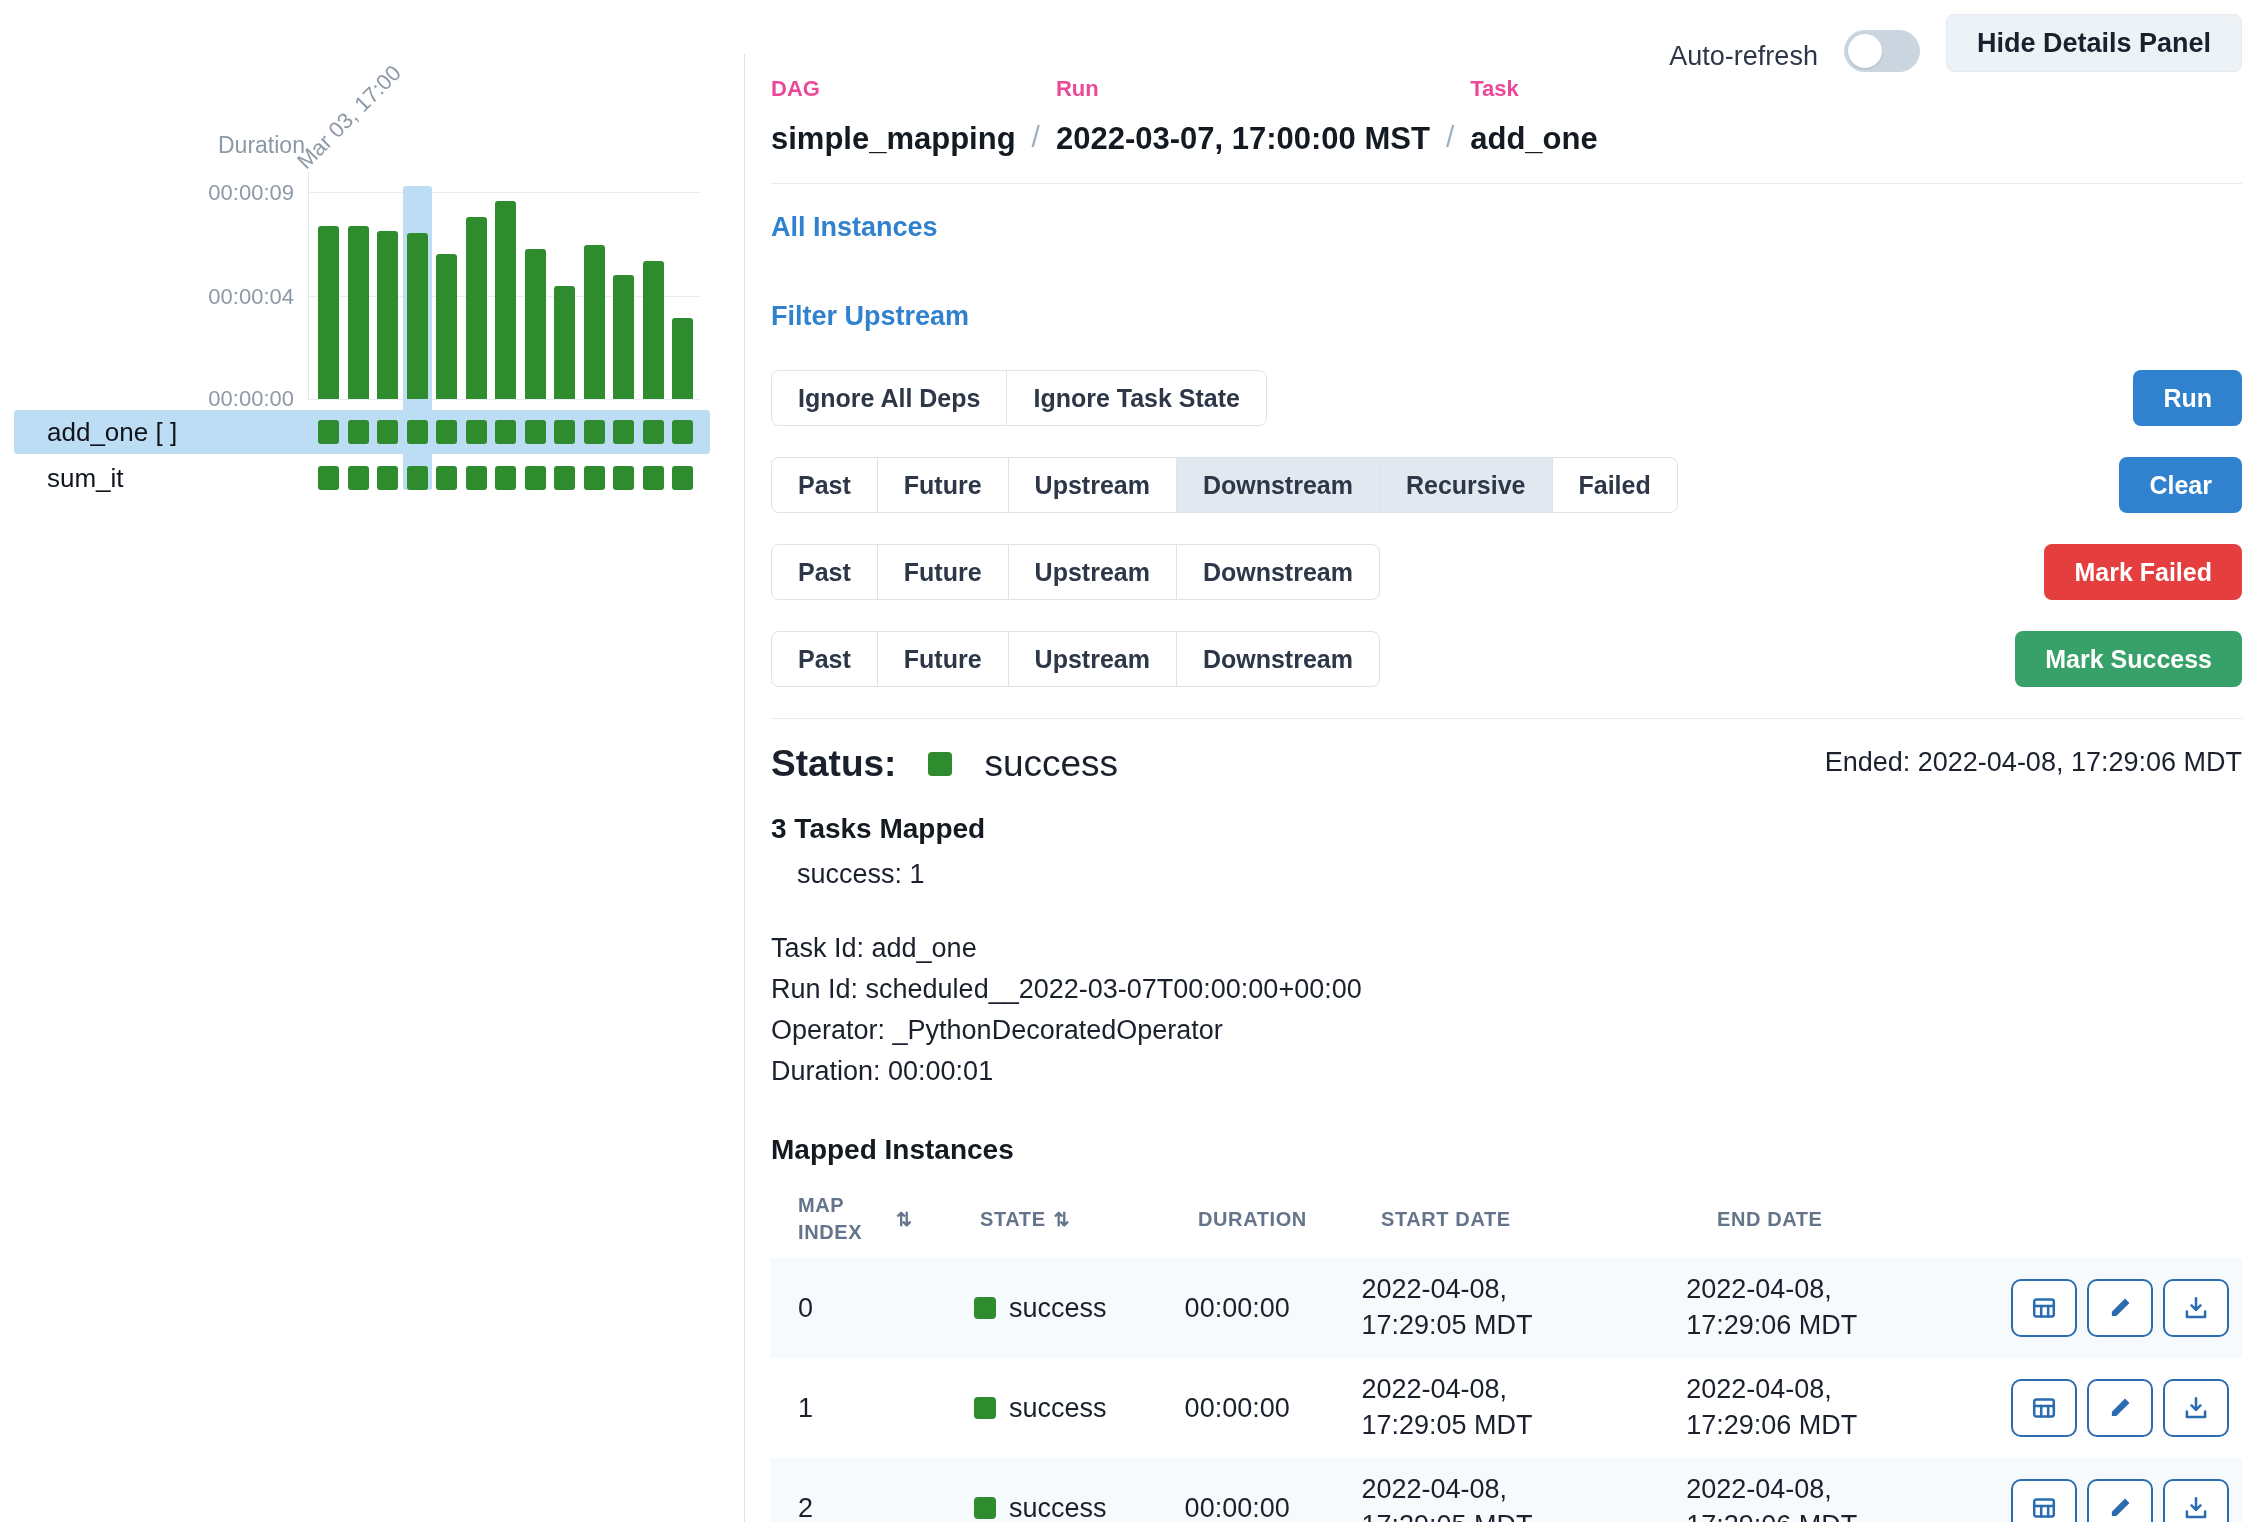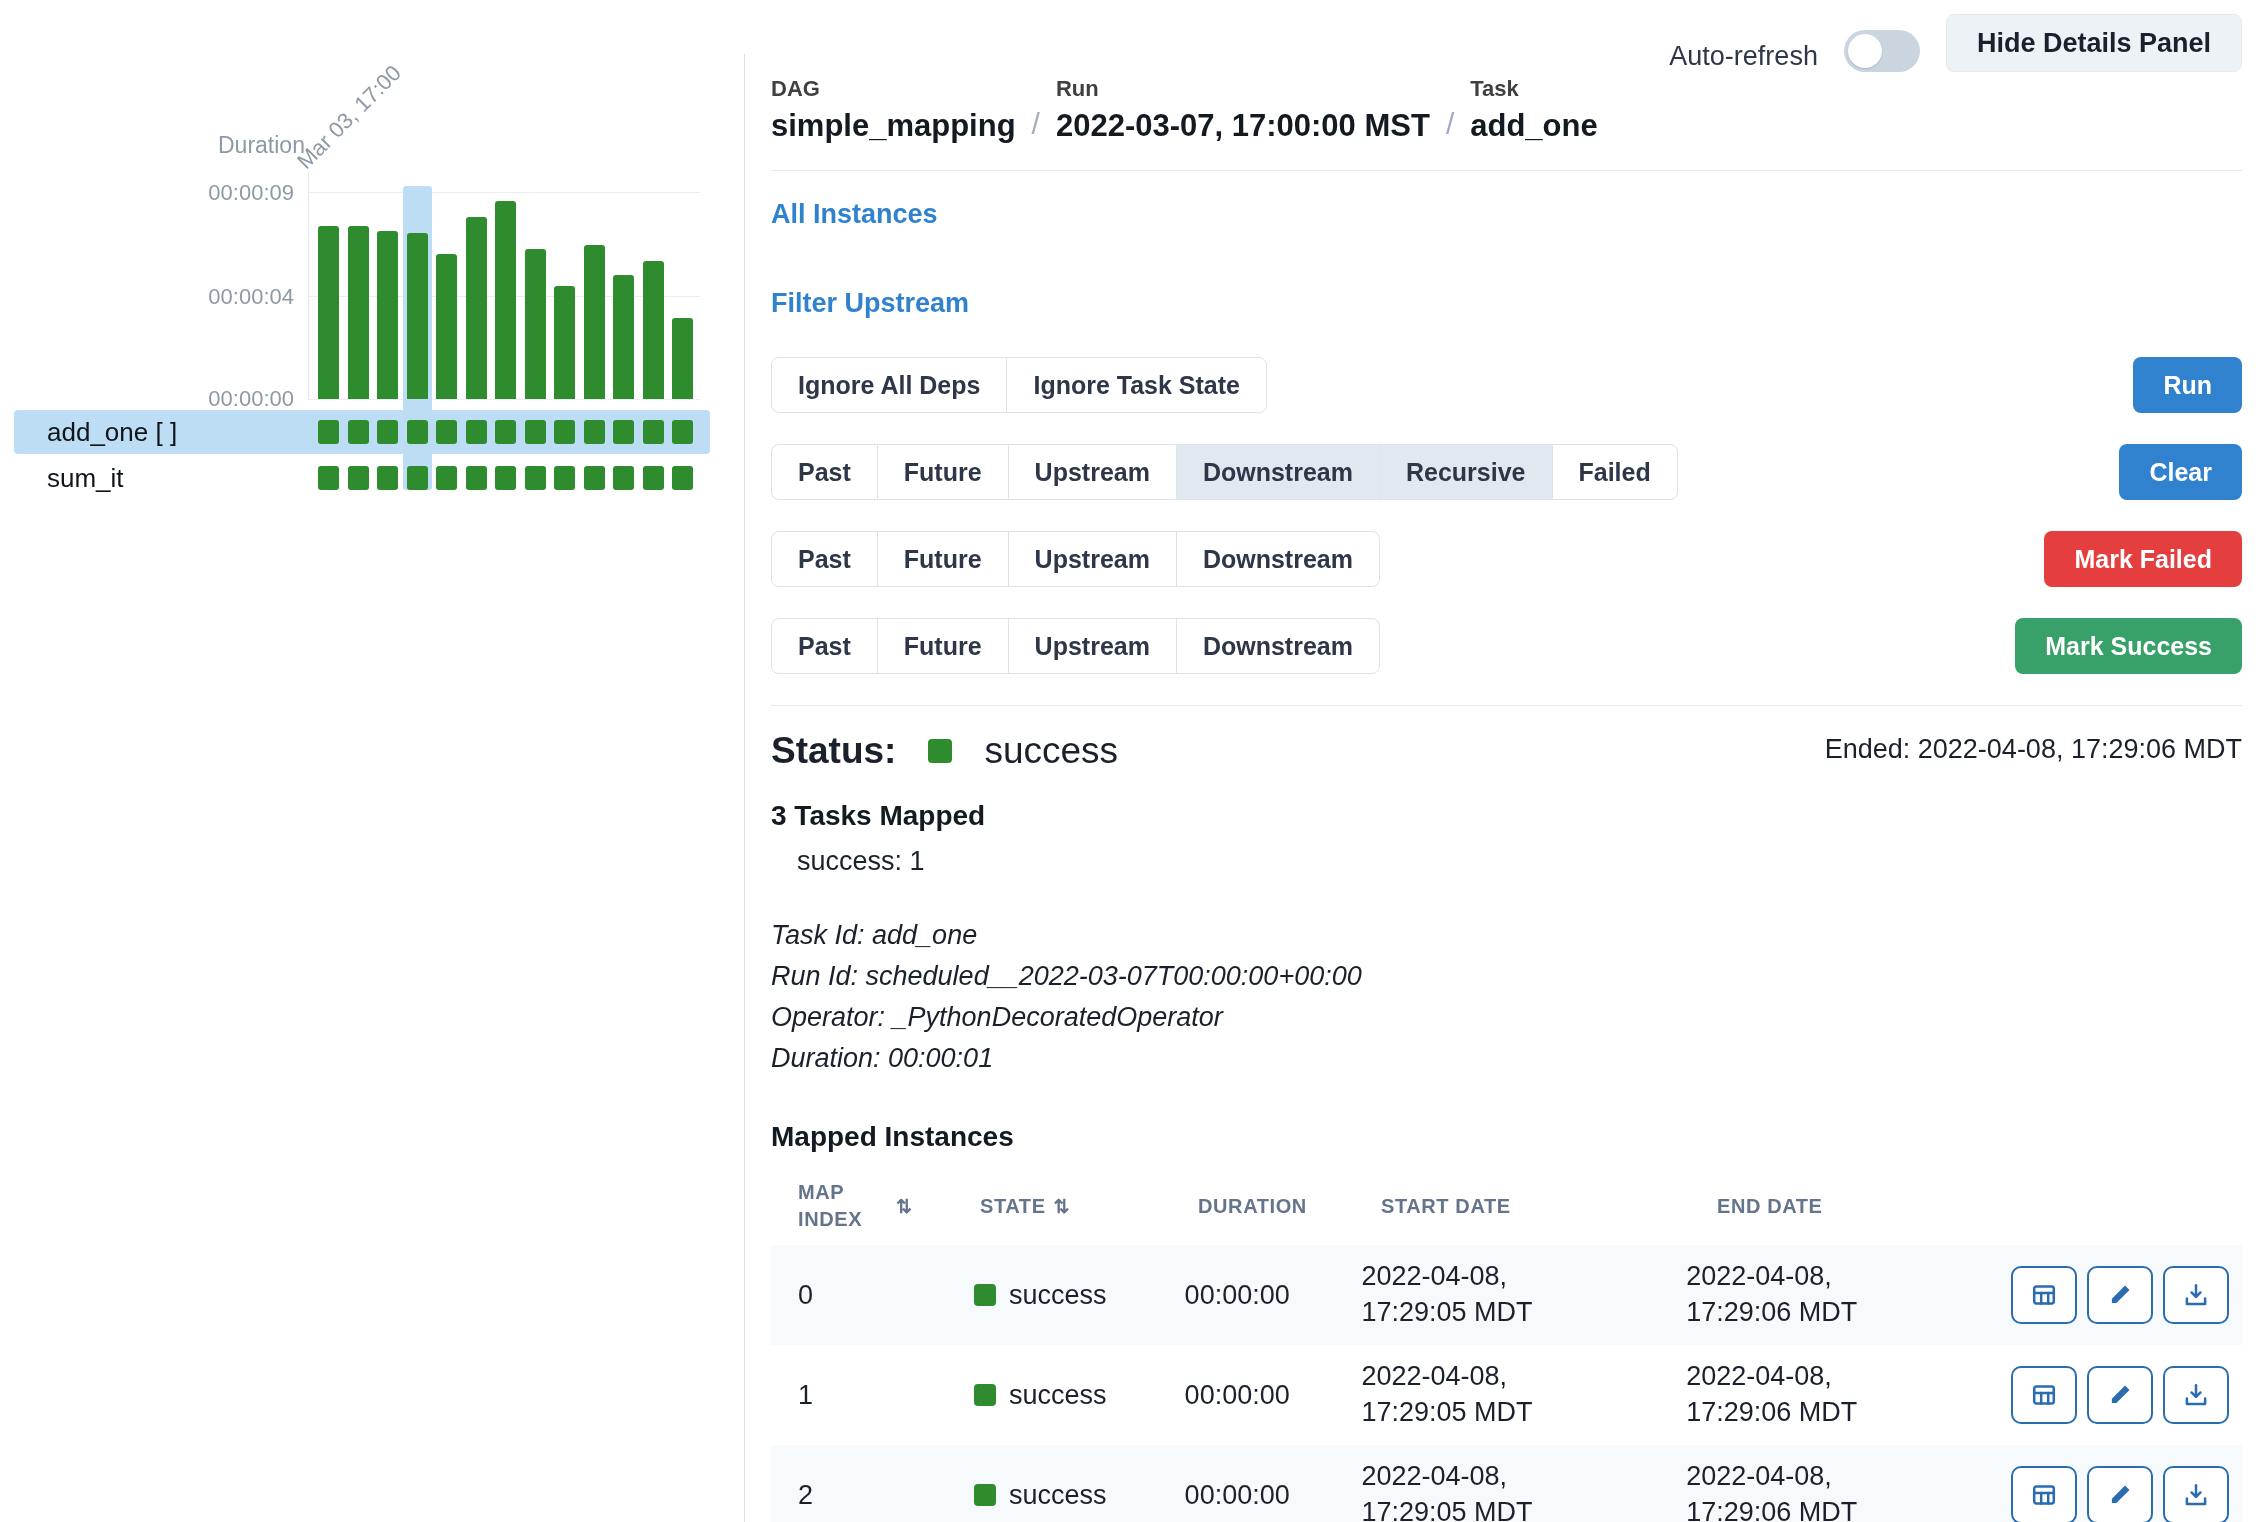--- a/index.html
+++ b/index.html
@@ -28,21 +28,21 @@
   .gl-0 { top:192px; } .gl-1 { top:296px; } .gl-2 { top:399px; }
   .axis-line { position:absolute; left:308px; top:172px; width:1px; height:228px; background:#e2e8ee; }
 
   
   .details { position:absolute; left:744px; top:54px; right:0; bottom:0; border-left:1px solid #dde3ea; padding:0 26px; }
   .hr { border-top:1px solid #e7ebf0; margin-top:26px; }
   .hr-status { margin-top:26px; }
 
   .crumbs { display:flex; align-items:flex-end; gap:16px; margin-top:22px; }
   .crumb { display:flex; flex-direction:column; }
-  .crumb-label { font-size:22px; font-weight:bold; color:#404040; margin-bottom:6px; }
+  .crumb-label { font-size:22px; font-weight:bold; color:#ec4899; margin-bottom:19px; }
   .crumb-value { font-size:31px; font-weight:bold; color:#141a22; }
   .crumb-sep { font-size:30px; color:#a0aec0; padding-bottom:3px; }
 
   .links-row { display:flex; gap:58px; margin-top:28px;flex-direction:column; }
   .panel-link { font-size:27px; font-weight:bold; color:#3182ce; text-decoration:none; cursor:pointer; }
 
   .action-rows { margin-top:38px; }
   .action-row { display:flex; justify-content:space-between; align-items:center; height:56px; margin-bottom:31px; }
   .btn-group { display:flex; }
   .group-btn { height:56px; padding:0 26px; font-size:25px; font-weight:bold; color:#2d3748; background:#ffffff; border:1px solid #dce3ea; margin-left:-1px; cursor:pointer; font-family:inherit; white-space:nowrap; }
@@ -55,21 +55,21 @@
   .status-left { display:flex; align-items:center; gap:32px; font-size:37px; }
   .bold { font-weight:bold; }
   .status-right { text-align:right; font-size:27px; line-height:1.48; color:#1a202c; }
   .success-square { display:inline-block; width:24px; height:24px; border-radius:4px; background:#2e8b2e; }
   .success-square.small { width:22px; height:22px; margin-right:13px; }
 
   .mapped-summary { margin-top:28px; }
   .h-bold { font-size:28px; font-weight:bold; color:#141a22; }
   .summary-line { margin-top:14px; padding-left:26px; font-size:27px; }
 
-  .meta { margin-top:38px; font-size:27px; line-height:41px;font-style:italic; }
+  .meta { margin-top:38px; font-size:27px; line-height:41px; }
 
   .mi-heading { margin-top:42px; }
 
   .table { margin-top:16px; width:1472px; }
   .t-header { display:flex; align-items:center; padding:10px 0 12px 27px; color:#64748b; }
   .th { display:flex; align-items:center; gap:8px; font-size:20px; font-weight:bold; letter-spacing:.6px; }
   .th-text.two-line { display:inline-block; max-width:90px; line-height:1.35; }
   .sort { font-size:19px; color:#64748b; }
   .col-map { width:182px; }
   .col-state { width:218px; display:flex; align-items:center; }

